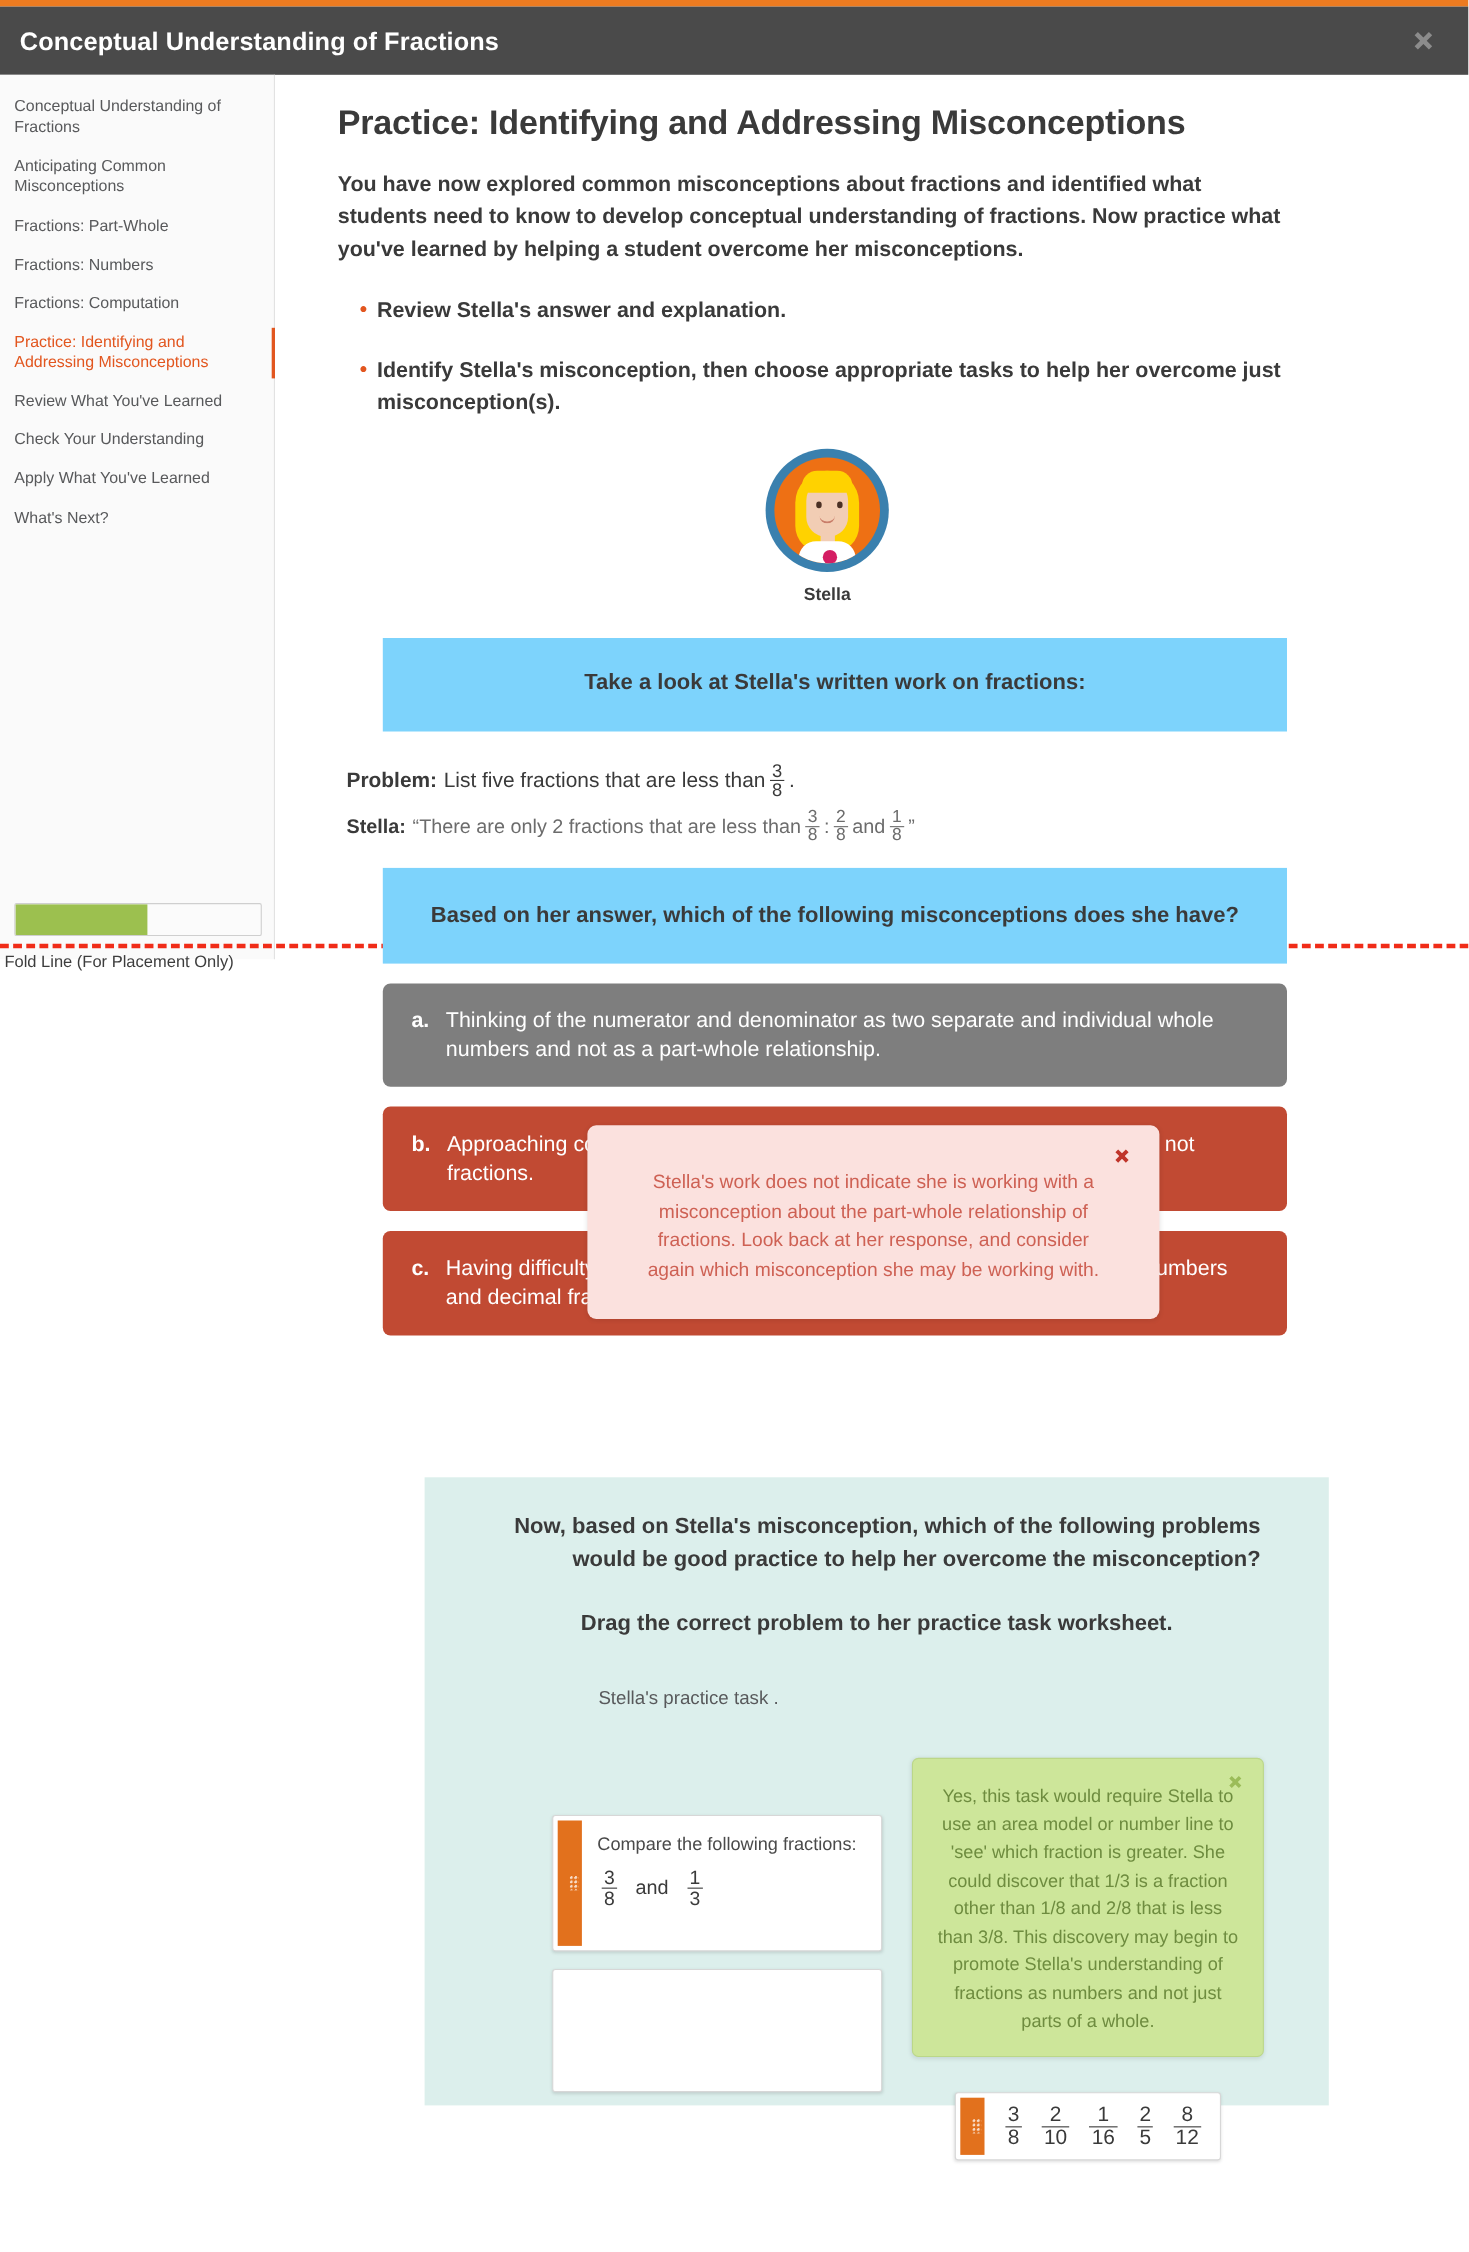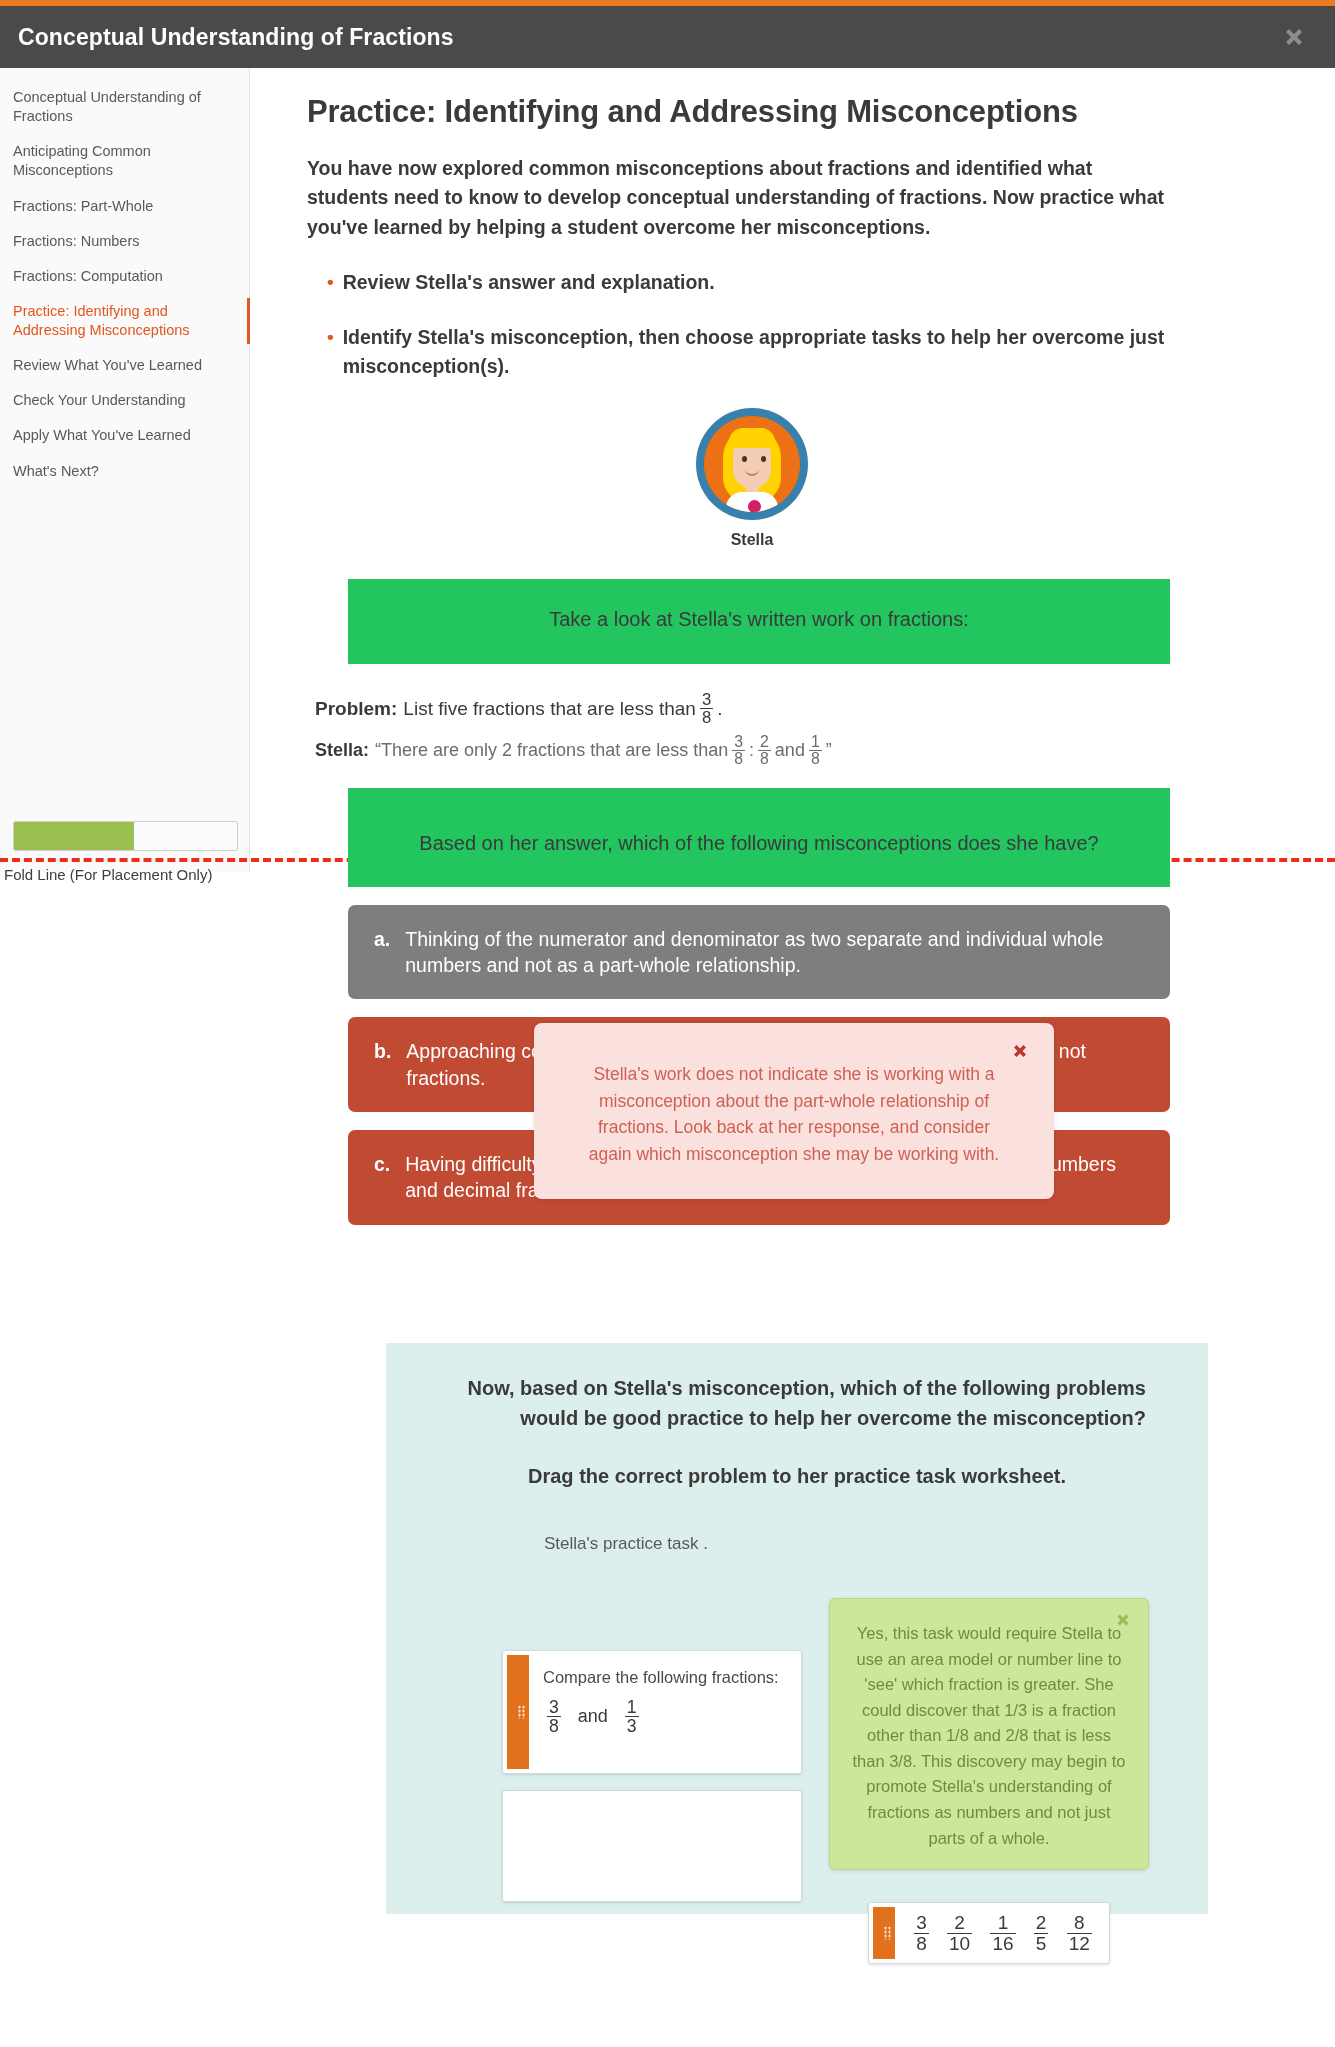--- a/index.html
+++ b/index.html
@@ -248,35 +248,35 @@
   }
   .avatar-name {
     margin-top: 7px;
     font-size: 16px;
     font-weight: bold;
     color: #3A3A3A;
   }
 
   
   .teal-band {
-    background: #22c55e;
+    background: #7dd3fc;
     width: 822px;
     margin-left: 97px;
     text-align: center;
     color: #3A3A3A;
-    font-weight: normal;
+    font-weight: bold;
   }
   .band1 {
     margin-top: 30px;
     padding: 29px 0 33px;
     font-size: 20px;
   }
   .band2 {
     margin-top: 20px;
-    padding: 44px 0 32px;
+    padding: 32px 0 32px;
     font-size: 20px;
   }
 
   
   .work-lines {
     margin: 27px 0 0 0;
     padding-left: 64px;
     width: 1084px;
   }
   .work-line {

